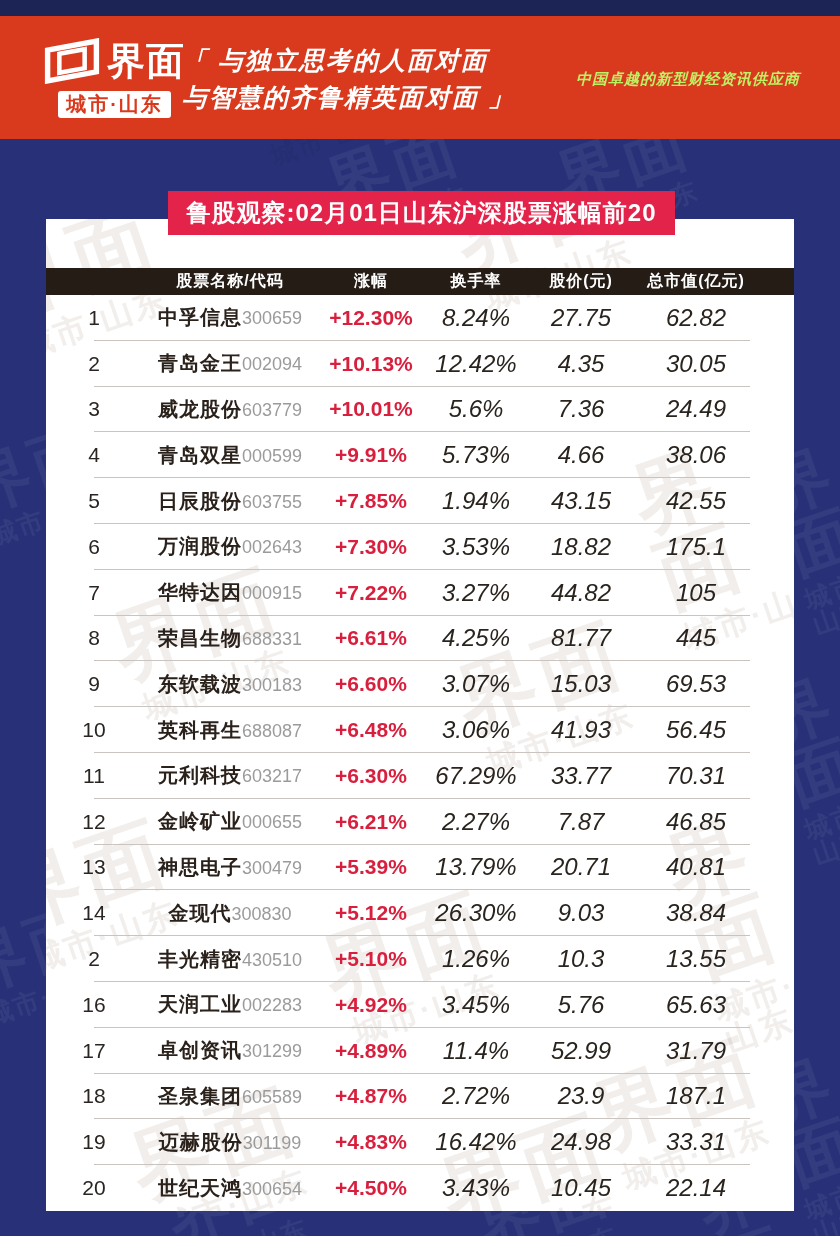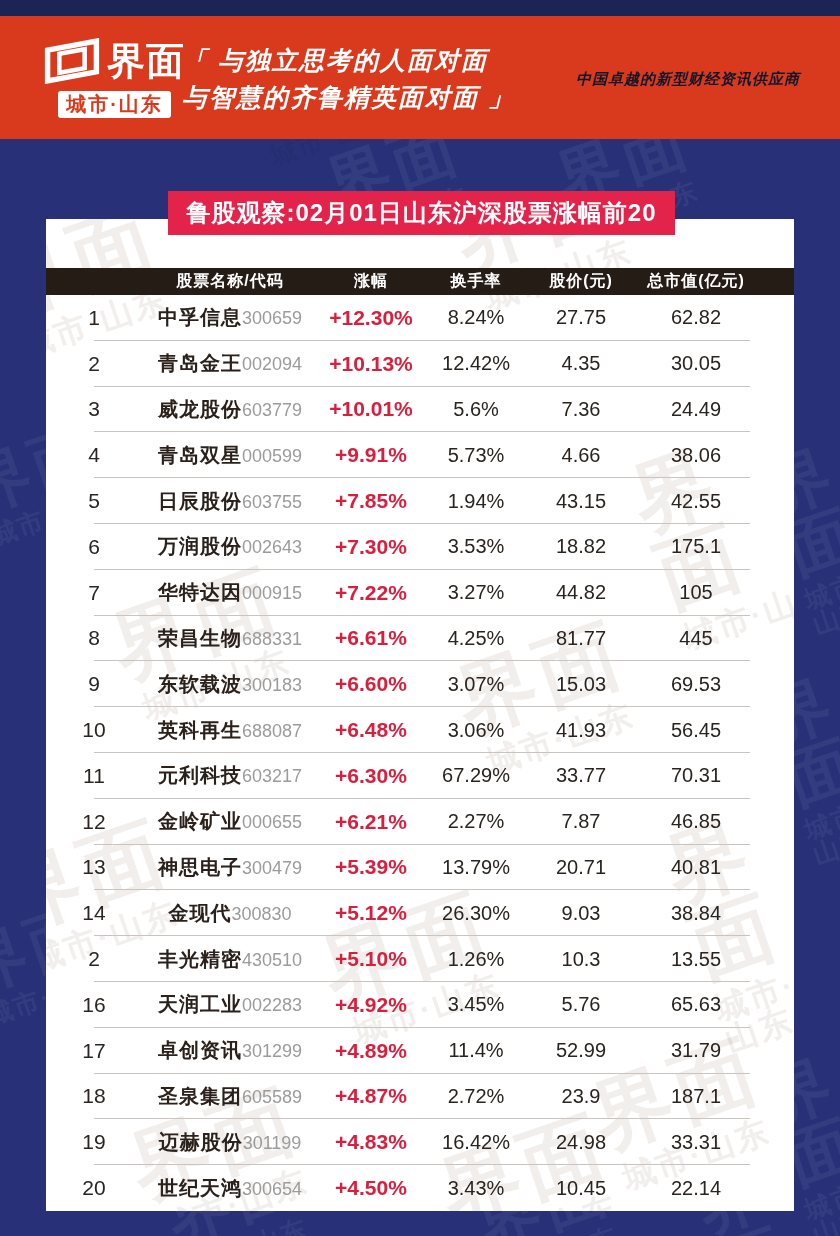--- a/index.html
+++ b/index.html
@@ -8,41 +8,41 @@
   #page{position:relative;width:840px;height:1236px;margin:16px auto;background:var(--page-navy,#283178);overflow:hidden;}
 
   
   .orange-header{position:absolute;left:0;top:0;width:840px;height:123px;background:var(--header-orange,#D93A1E);z-index:2;overflow:hidden;}
   .logo-block{position:absolute;left:44px;top:22px;display:flex;flex-direction:column;align-items:center;}
   .logo-row{display:flex;align-items:center;gap:7px;}
   .logo-mark{display:block;}
   .brand{color:#fff;font-size:38px;font-weight:900;letter-spacing:1px;line-height:1;}
   .region-badge{margin-top:7px;background:#fff;color:var(--header-orange,#D93A1E);font-size:20px;font-weight:800;padding:2px 8px;border-radius:3px;letter-spacing:2px;line-height:1.15;}
   .tagline{position:absolute;left:182px;top:26px;color:#fff;font-size:25px;font-weight:800;font-style:italic;line-height:37px;letter-spacing:2px;white-space:nowrap;}
-  .slogan{position:absolute;right:40px;top:54px;color:#0f172a;font-size:15px;font-weight:800;font-style:italic;letter-spacing:1px;}
+  .slogan{position:absolute;right:40px;top:54px;color:#bef264;font-size:15px;font-weight:800;font-style:italic;letter-spacing:1px;}
 
   
   .banner{position:absolute;left:168px;top:175px;width:507px;height:44px;background:var(--banner-red,#E3234A);z-index:5;display:flex;align-items:center;justify-content:center;}
   .banner span{color:#fff;font-size:24px;font-weight:800;letter-spacing:1px;white-space:nowrap;}
 
   
   .card{position:absolute;left:46px;top:203px;width:748px;height:992px;background:#fff;z-index:3;overflow:hidden;}
   .thead{position:absolute;left:0;top:49px;width:748px;height:27px;background:var(--bar-dark,#261C16);z-index:2;}
   .grid{display:grid;grid-template-columns:96px 176px 106px 104px 106px 124px;box-sizing:border-box;padding-right:16px;align-items:center;}
   .th{color:#fff;font-size:16px;font-weight:700;text-align:center;letter-spacing:1px;white-space:nowrap;}
   #tbody{position:absolute;left:0;top:76px;width:748px;z-index:2;}
   .row{height:45.8px;position:relative;}
   .row:not(:last-child)::after{content:"";position:absolute;left:48px;right:44px;bottom:0;height:1px;background:#c9c4c0;}
   .cell{text-align:center;white-space:nowrap;}
   .rank{font-size:21px;color:#2a2522;}
   .name-cell{display:flex;justify-content:center;align-items:baseline;}
   .sname{font-size:20px;font-weight:700;color:#2a211b;letter-spacing:1px;}
   .scode{font-size:18px;font-weight:400;color:var(--code-gray,#9B9B9B);}
   .chg{font-size:21px;font-weight:800;color:var(--change-red,#D8203E);}
-  .num{font-size:20px;color:var(--text-dark,#2A241F);}
+  .num{font-size:24px;color:var(--text-dark,#2A241F);font-style:italic;}
 
   
   .wm{position:absolute;display:flex;flex-direction:column;align-items:center;transform:rotate(-19deg);pointer-events:none;line-height:1;z-index:1;}
   .wm .wm-b{font-size:64px;font-weight:900;letter-spacing:4px;}
   .wm .wm-s{font-size:26px;font-weight:900;letter-spacing:2px;margin-top:6px;}
   .wm-blue{color:rgba(255,255,255,0.055);}
   .wm-orange{color:rgba(0,0,0,0.05);}
   .wm-card{color:rgba(96,66,40,0.09);}
 </style>
 </head>

